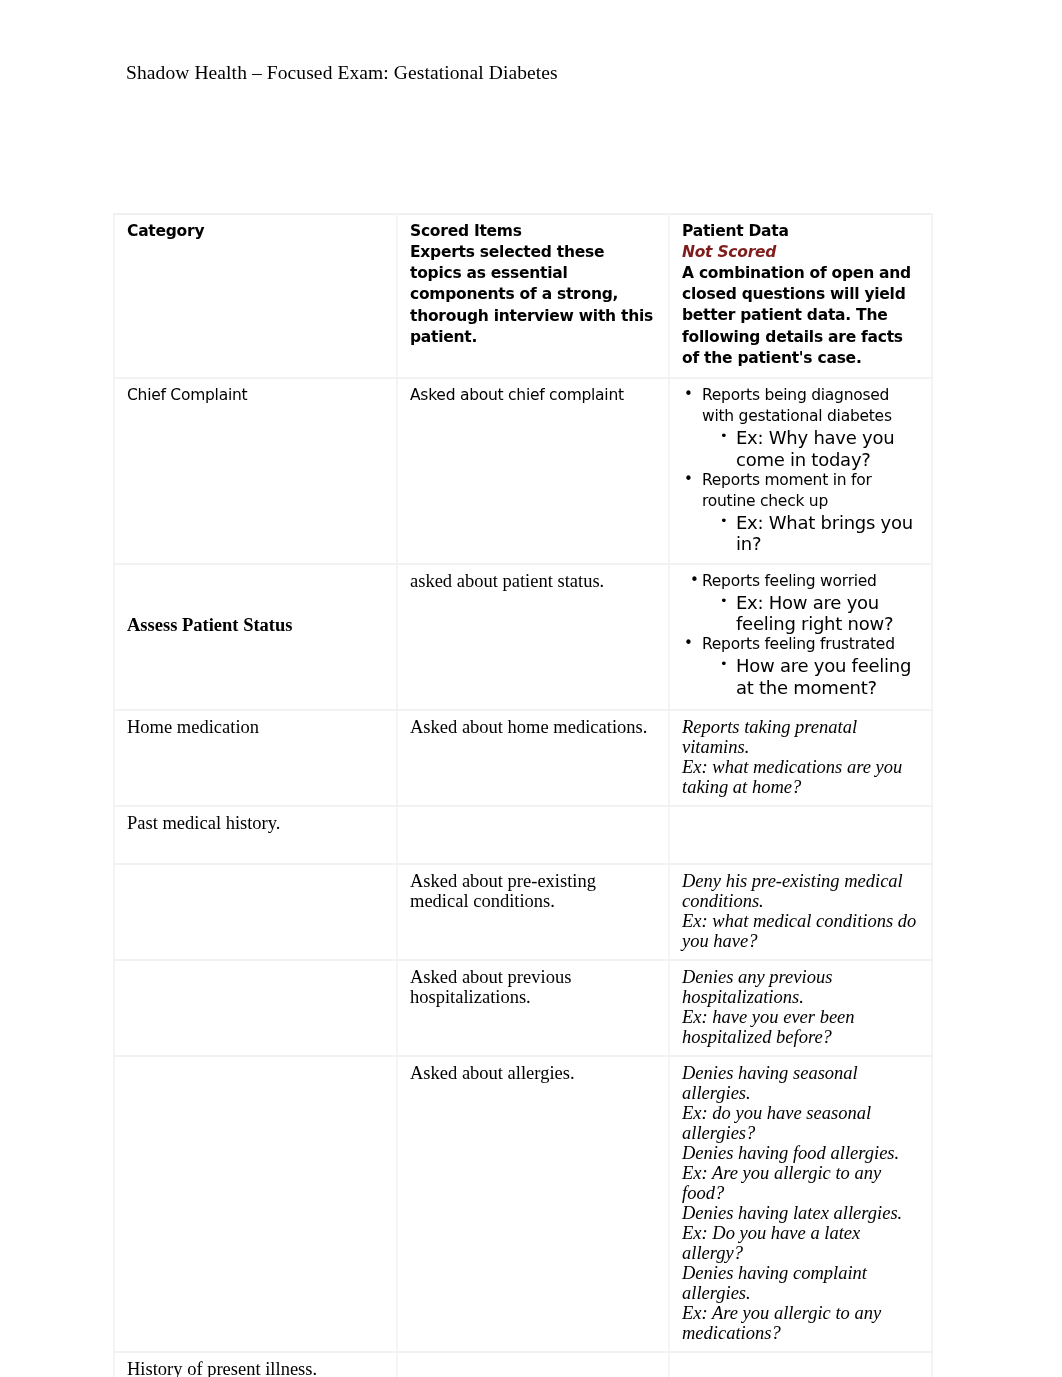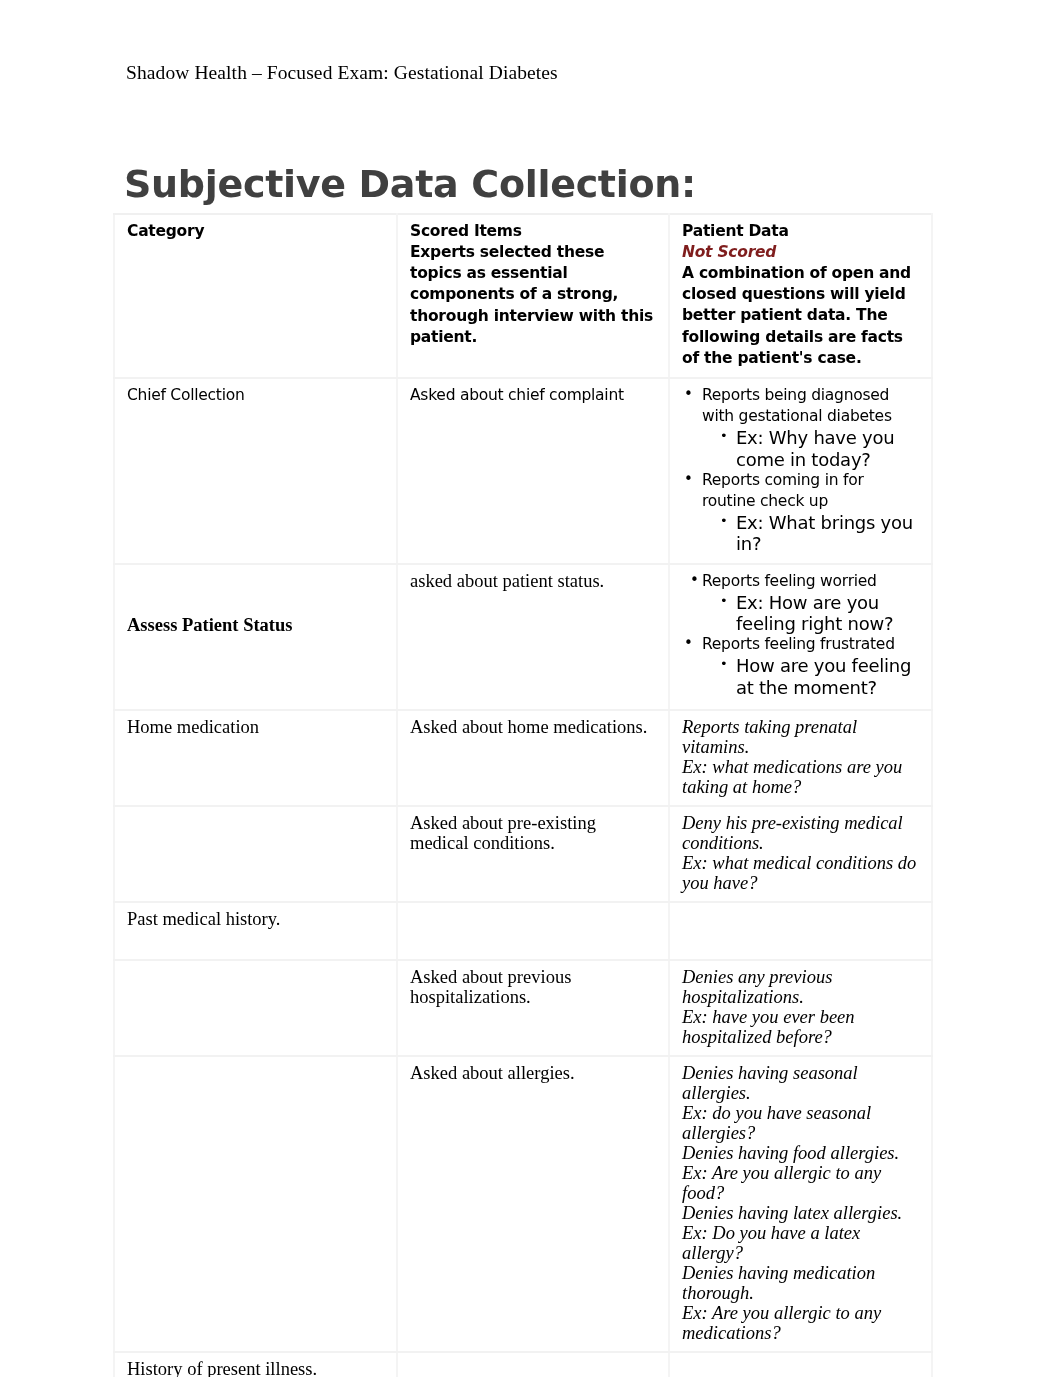--- a/index.html
+++ b/index.html
@@ -156,21 +156,20 @@
   .lines > div { white-space: normal; font-style: italic; }
   .empty-cell { min-height: 10px; }
 </style>
 </head>
 <body>
 
 <div class="page">
 
   <div class="doc-header">Shadow Health – Focused Exam: Gestational Diabetes</div>
 
-  <h1 class="doc-title">Subjective Data Collection:</h1>
 
   <div class="tbl-wrap">
     <table class="grid">
       <colgroup>
         <col class="c1">
           <col class="c2">
           <col class="c3">
       </colgroup>
       <tbody id="tbody">
 
@@ -183,31 +182,31 @@
             <div class="sans">Experts selected these topics as essential components of a strong, thorough interview with this patient.</div>
           </td>
           <td>
             <div class="hdr-title">Patient Data</div>
             <div class="not-scored">Not Scored</div>
             <div class="sans">A combination of open and closed questions will yield better patient data. The following details are facts of the patient's case.</div>
           </td>
         </tr>
       <tr style="height: 148px;">
             <td>
-              <div class="sans">Chief Collection</div>
+              <div class="sans">Chief Complaint</div>
             </td>
             <td>
               <div class="sans">Asked about chief complaint</div>
             </td>
             <td>
               <ul class="b1">
                 <li><span class="txt">Reports being diagnosed with gestational diabetes</span><ul class="b2">
                     <li><span class="txt">Ex: Why have you come in today?</span></li>
                   </ul></li>
-                <li><span class="txt">Reports coming in for routine check up</span><ul class="b2">
+                <li><span class="txt">Reports moment in for routine check up</span><ul class="b2">
                     <li><span class="txt">Ex: What brings you in?</span></li>
                   </ul></li>
               </ul>
             </td>
           </tr>
           <tr style="height: 146px;">
             <td>
               <div class="serif-b">Assess Patient Status</div>
             </td>
             <td>
@@ -231,43 +230,43 @@
             <td>
               <div class="serif">Asked about home medications.</div>
             </td>
             <td>
               <div class="lines serif">
                 <div>Reports taking prenatal vitamins.</div>
                 <div>Ex: what medications are you taking at home?</div>
               </div>
             </td>
           </tr>
+          <tr style="height: 58px;">
+            <td>
+              <div class="serif">Past medical history.</div>
+            </td>
+            <td>
+              <div class="serif empty-cell"></div>
+            </td>
+            <td>
+              <div class="lines serif empty-cell"></div>
+            </td>
+          </tr>
           <tr style="height: 80px;">
             <td>
               <div class="serif empty-cell"></div>
             </td>
             <td>
               <div class="serif">Asked about pre-existing medical conditions.</div>
             </td>
             <td>
               <div class="lines serif">
                 <div>Deny his pre-existing medical conditions.</div>
                 <div>Ex: what medical conditions do you have?</div>
               </div>
-            </td>
-          </tr>
-          <tr style="height: 58px;">
-            <td>
-              <div class="serif">Past medical history.</div>
-            </td>
-            <td>
-              <div class="serif empty-cell"></div>
-            </td>
-            <td>
-              <div class="lines serif empty-cell"></div>
             </td>
           </tr>
           <tr style="height: 80px;">
             <td>
               <div class="serif empty-cell"></div>
             </td>
             <td>
               <div class="serif">Asked about previous hospitalizations.</div>
             </td>
             <td>
@@ -285,21 +284,21 @@
               <div class="serif">Asked about allergies.</div>
             </td>
             <td>
               <div class="lines serif">
                 <div>Denies having seasonal allergies.</div>
                 <div>Ex: do you have seasonal allergies?</div>
                 <div>Denies having food allergies.</div>
                 <div>Ex: Are you allergic to any food?</div>
                 <div>Denies having latex allergies.</div>
                 <div>Ex: Do you have a latex allergy?</div>
-                <div>Denies having medication thorough.</div>
+                <div>Denies having complaint allergies.</div>
                 <div>Ex: Are you allergic to any medications?</div>
               </div>
             </td>
           </tr>
           <tr style="height: 36px;">
             <td>
               <div class="serif">History of present illness.</div>
             </td>
             <td>
               <div class="serif empty-cell"></div>

